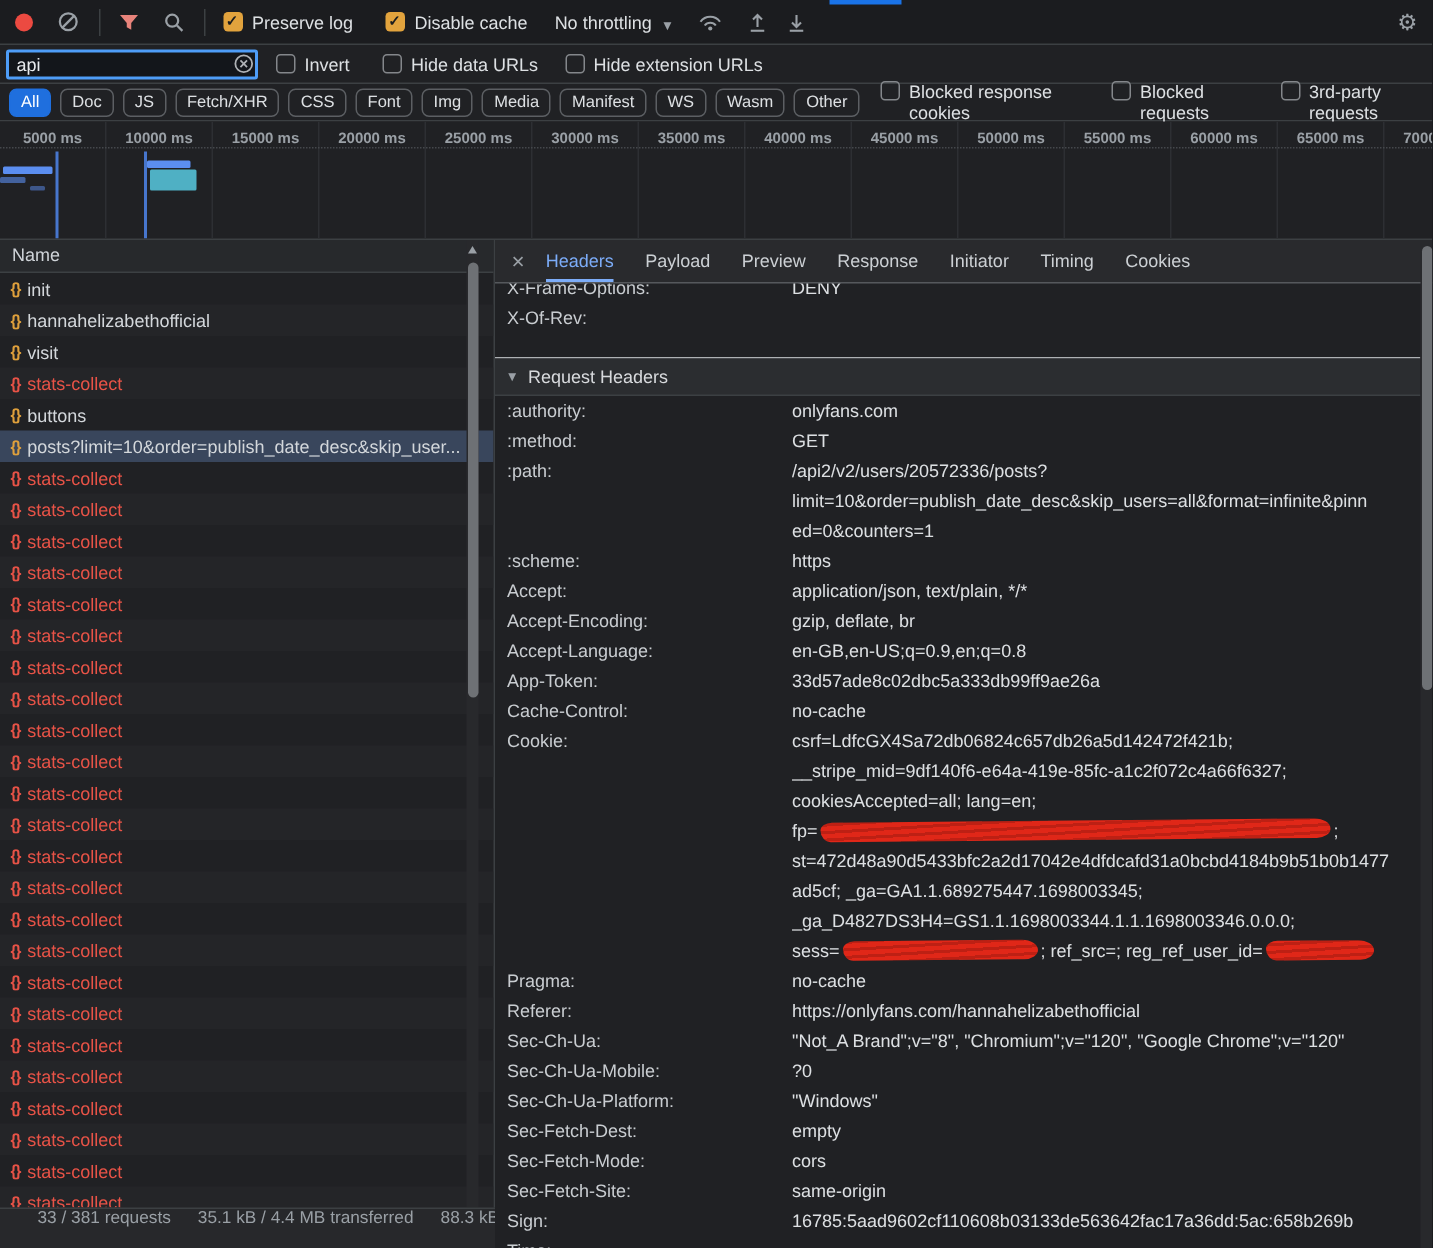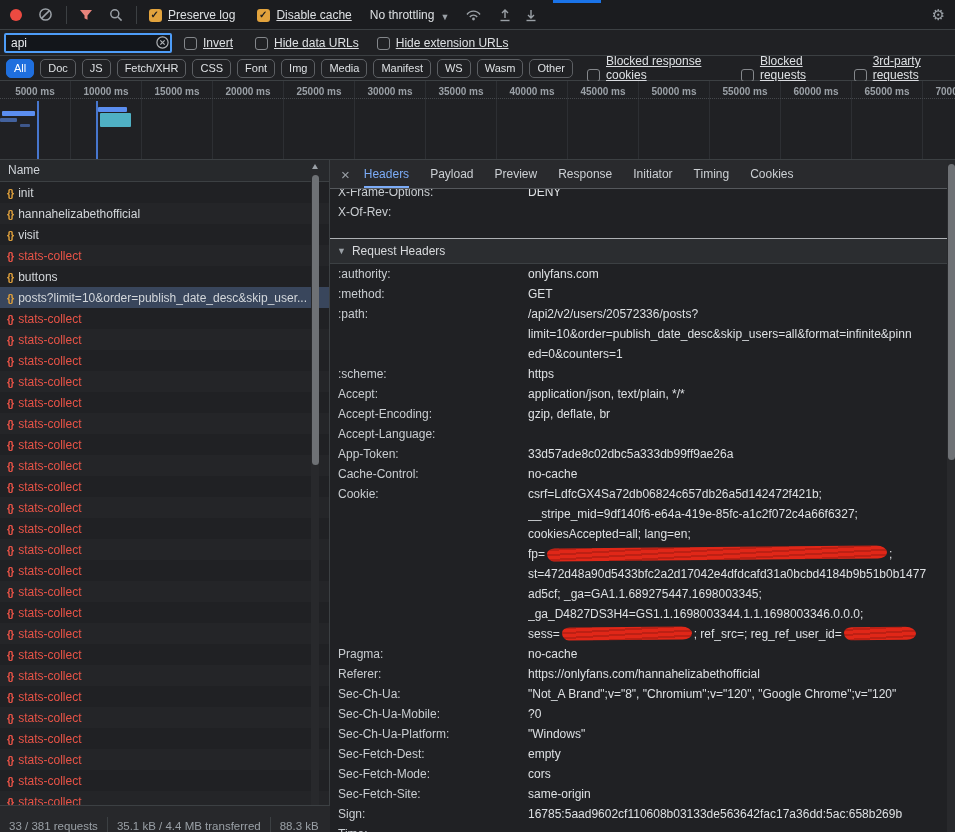--- a/index.html
+++ b/index.html
@@ -11,21 +11,21 @@
     overflow:hidden; user-select:none;
   }
   
   .row1 { position:absolute; top:0; left:0; right:0; height:30px;
     background:#1b1c1f; border-bottom:1px solid #3c4043;
     display:flex; align-items:center; }
   .top-blue { position:absolute; top:0; left:553px; width:48px; height:3px; background:#1a73e8; }
   .record-dot { display:inline-block; width:12px; height:12px; border-radius:50%; background:#ec4a41; margin-left:10px; }
   .icon { display:inline-flex; align-items:center; justify-content:center; }
   .sep-v { width:1px; height:18px; background:#3c4043; margin-left:13px; }.ml12{margin-left:12px}.ml14{margin-left:14px}.ml16{margin-left:16px}.ml18{margin-left:18px}.ml22{margin-left:22px}
-  .cb-group { display:inline-flex; align-items:flex-end; gap:6px;text-decoration:underline; }
+  .cb-group { display:inline-flex; align-items:flex-start; gap:6px; }
   .cb { width:13px; height:13px; border-radius:3px; flex:none; position:relative; }
   .cb--on { background:#e2a33d; }
   .cb--on::after { content:"✓"; position:absolute; left:1.5px; top:0px; font-size:10px; font-weight:bold; color:#1b1c1e; }
   .cb--off { border:1.5px solid #84878b; background:transparent; }
   .cb-label { color:#dde0e3; }
   .throttle { display:inline-flex; align-items:flex-end; gap:6px; color:#dde0e3; cursor:default; }
   .caret { font-size:9px; color:#9aa0a6; }
   .spacer { flex:1; }
   .gear { font-size:15px; color:#9aa0a6; margin-right:10px; }
   .row2 { position:absolute; top:30px; left:0; right:0; height:26px;
@@ -52,21 +52,21 @@
   .left-pane { position:absolute; top:160px; left:0; width:330px; bottom:0; background:#202124; border-right:1px solid #3c4043; }
   .list-header { height:22px; line-height:21px; padding-left:8px; background:#27292c; border-bottom:1px solid #3c4043; color:#cfd3d8; }
   .request-list { position:absolute; top:22px; left:0; right:0; bottom:27px; overflow:hidden; }
   .net-row { height:21px; display:flex; align-items:center; gap:5px; padding-left:7px; white-space:nowrap; }
   .net-row:nth-child(even) { background:#242528; }
   .net-icon { font-size:10.5px; font-weight:bold; color:#dfa03c; letter-spacing:-1px; flex:none; }
   .net-name { color:#d3d7db; overflow:hidden; }
   .net-row--error .net-icon, .net-row--error .net-name { color:#e85347; }
   .net-row--selected { background:#39465c !important; }
   .status-bar { position:absolute; left:0; bottom:0; width:330px; height:27px; background:#27282b;
-    border-top:1px solid #3c4043; display:flex; align-items:flex-end; color:#9aa0a6; font-size:11.5px; }
+    border-top:1px solid #3c4043; display:flex; align-items:flex-start; color:#9aa0a6; font-size:11.5px;padding-left:16px; }
   .sb-item { padding:0 9px; white-space:nowrap; }
   .sb-sep { width:1px; height:15px; background:#3c4043; }
   .right-pane { position:absolute; top:160px; left:330px; right:0; bottom:0; background:#202124; }
   .tabbar { height:29px; background:#292a2d; border-bottom:1px solid #55585c; display:flex; align-items:center; padding-left:11px; }
   .close-x { font-size:15px; color:#9aa0a6; margin-right:14px; cursor:default; }
   .tabs { display:inline-flex; gap:21px; height:100%; }
   .tab { color:#ccd0d4; height:100%; display:inline-flex; align-items:center; border-bottom:2px solid transparent; padding-top:2px; cursor:default; }
   .tab--selected { color:#7cacf8; border-bottom-color:#7cacf8; }
   .details-body { position:absolute; top:29px; left:0; right:8px; bottom:0; overflow:hidden; }
   .response-tail { margin-top:-7px; border-bottom:1px solid #aeb1b4; padding-bottom:16px; }
@@ -421,20 +421,21 @@
           <div class="hdr-row">
             <div class="hdr-name">Accept:</div>
             <div class="hdr-value">application/json, text/plain, */*</div>
           </div>
           <div class="hdr-row">
             <div class="hdr-name">Accept-Encoding:</div>
             <div class="hdr-value">gzip, deflate, br</div>
           </div>
           <div class="hdr-row">
             <div class="hdr-name">Accept-Language:</div>
+            <div class="hdr-value">en-GB,en-US;q=0.9,en;q=0.8</div>
           </div>
           <div class="hdr-row">
             <div class="hdr-name">App-Token:</div>
             <div class="hdr-value">33d57ade8c02dbc5a333db99ff9ae26a</div>
           </div>
           <div class="hdr-row">
             <div class="hdr-name">Cache-Control:</div>
             <div class="hdr-value">no-cache</div>
           </div>
           <div class="hdr-row">

